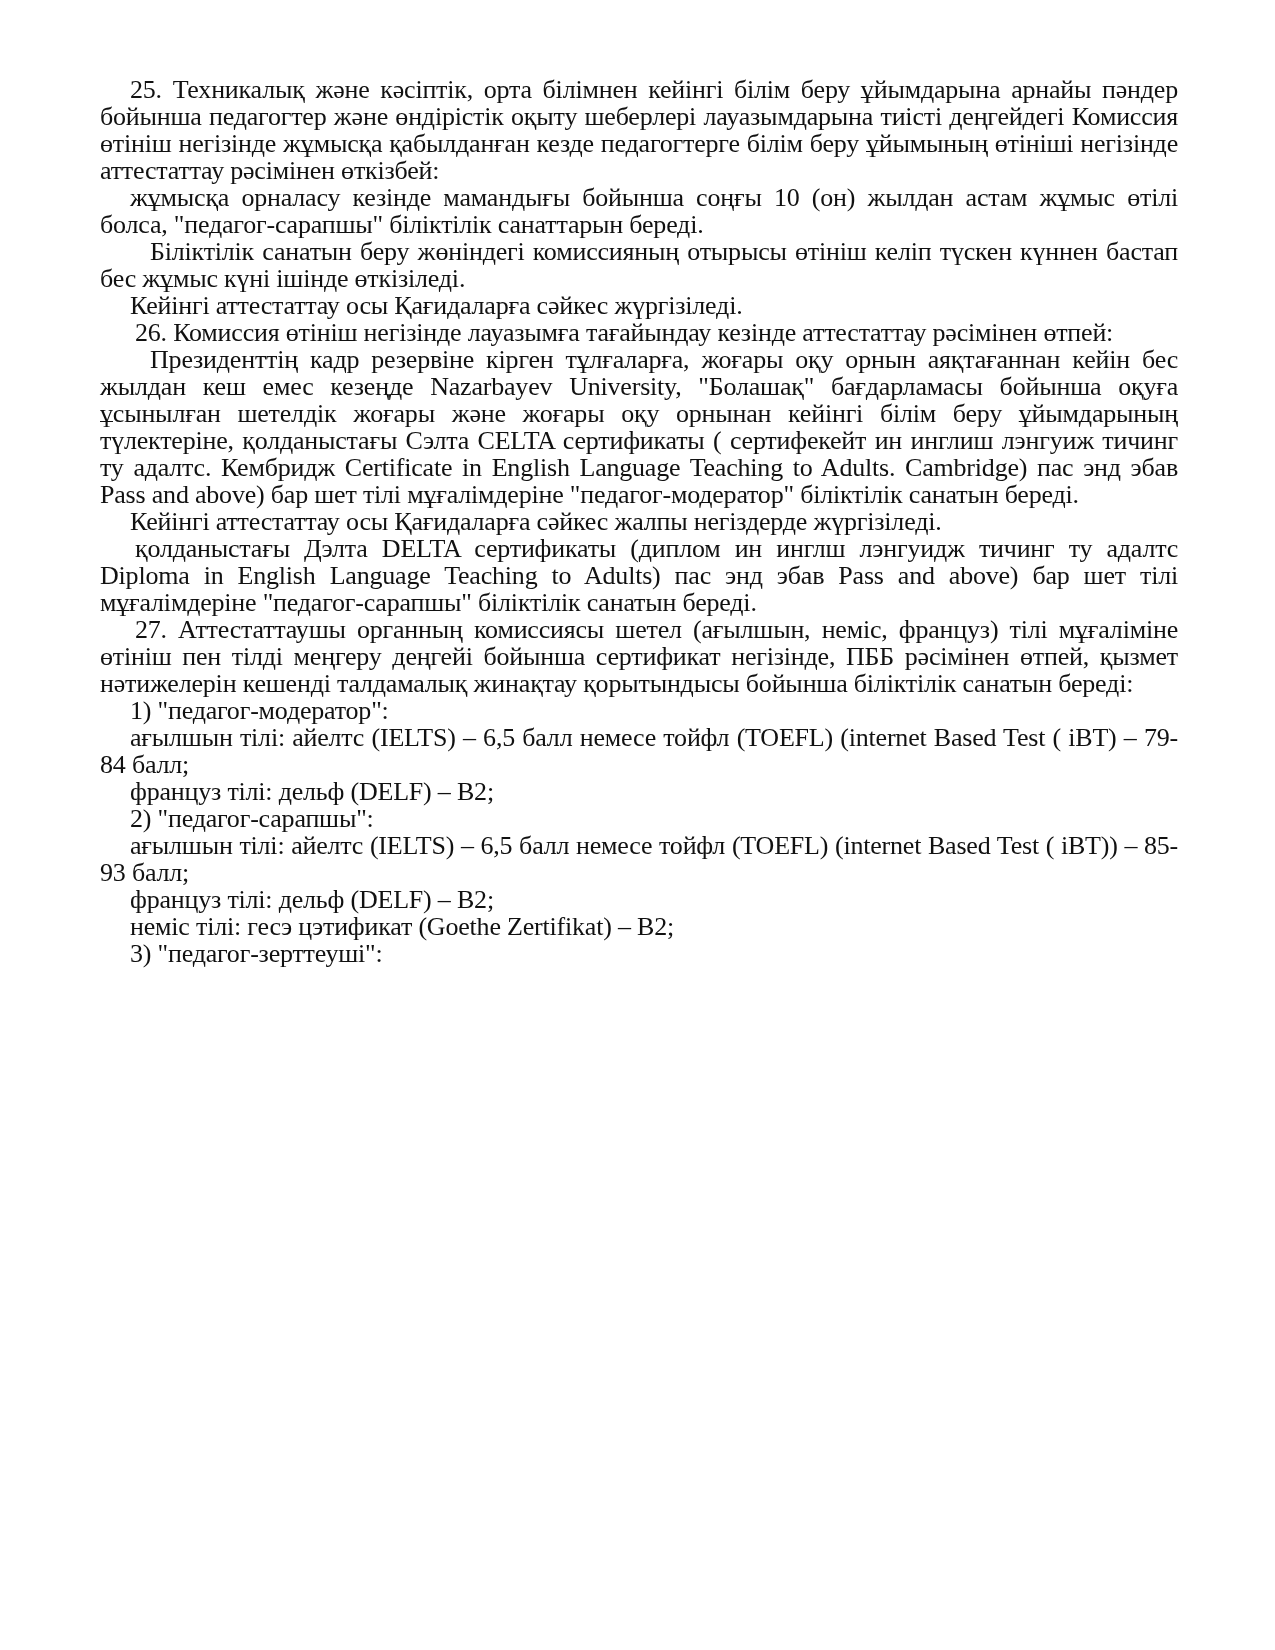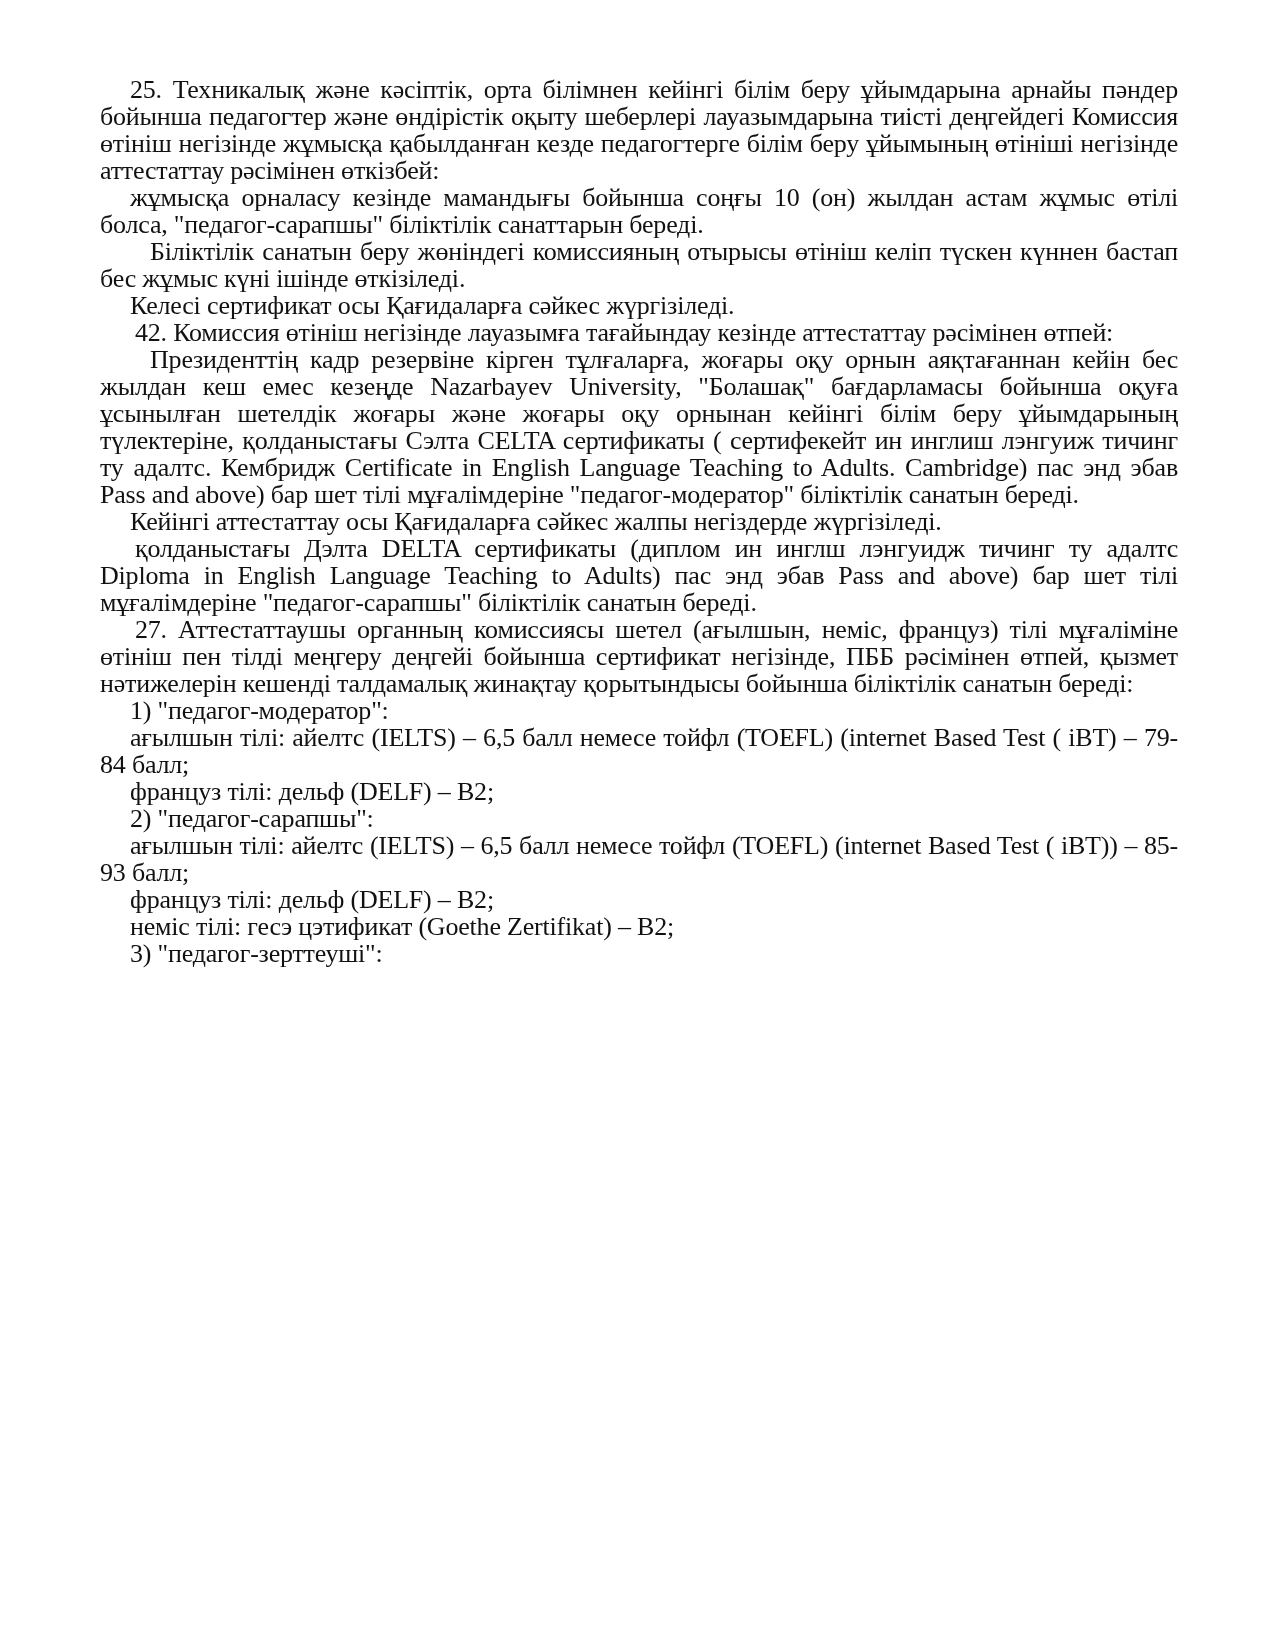--- a/index.html
+++ b/index.html
@@ -24,22 +24,22 @@
     .wm-title { font-size: 15px; font-weight: bold; letter-spacing: 0.2px; }
     .wm-sub { font-size: 7px; letter-spacing: 0.6px; margin-top: 2px; color: #9a9a9a; }
   </style>
 </head>
 <body>
 
 <div class="page">
   <p class="p ind">25. Техникалық және кәсіптік, орта білімнен кейінгі білім беру ұйымдарына арнайы пәндер бойынша педагогтер және өндірістік оқыту шеберлері лауазымдарына тиісті деңгейдегі Комиссия өтініш негізінде жұмысқа қабылданған кезде педагогтерге білім беру ұйымының өтініші негізінде аттестаттау рәсімінен өткізбей:</p>
   <p class="p ind">жұмысқа орналасу кезінде мамандығы бойынша соңғы 10 (он) жылдан астам жұмыс өтілі болса, "педагог-сарапшы" біліктілік санаттарын береді.</p>
   <p class="p ind3">Біліктілік санатын беру жөніндегі комиссияның отырысы өтініш келіп түскен күннен бастап бес жұмыс күні ішінде өткізіледі.</p>
-  <p class="p ind">Келесі сертификат осы Қағидаларға сәйкес жүргізіледі.</p>
-  <p class="p ind2">42. Комиссия өтініш негізінде лауазымға тағайындау кезінде аттестаттау рәсімінен өтпей:</p>
+  <p class="p ind">Кейінгі аттестаттау осы Қағидаларға сәйкес жүргізіледі.</p>
+  <p class="p ind2">26. Комиссия өтініш негізінде лауазымға тағайындау кезінде аттестаттау рәсімінен өтпей:</p>
   <p class="p ind3">Президенттің кадр резервіне кірген тұлғаларға, жоғары оқу орнын аяқтағаннан кейін бес жылдан кеш емес кезеңде Nazarbayev University, "Болашақ" бағдарламасы бойынша оқуға ұсынылған шетелдік жоғары және жоғары оқу орнынан кейінгі білім беру ұйымдарының түлектеріне, қолданыстағы Сэлта CELTA сертификаты ( сертифекейт ин инглиш лэнгуиж тичинг ту адалтс. Кембридж Certificate in English Language Teaching to Adults. Cambridge) пас энд эбав Pass and above) бар шет тілі мұғалімдеріне "педагог-модератор" біліктілік санатын береді.</p>
   <p class="p ind">Кейінгі аттестаттау осы Қағидаларға сәйкес жалпы негіздерде жүргізіледі.</p>
   <p class="p ind2">қолданыстағы Дэлта DELTA сертификаты (диплом ин инглш лэнгуидж тичинг ту адалтс Diploma in English Language Teaching to Adults) пас энд эбав Pass and above) бар шет тілі мұғалімдеріне "педагог-сарапшы" біліктілік санатын береді.</p>
   <p class="p ind2">27. Аттестаттаушы органның комиссиясы шетел (ағылшын, неміс, француз) тілі мұғаліміне өтініш пен тілді меңгеру деңгейі бойынша сертификат негізінде, ПББ рәсімінен өтпей, қызмет нәтижелерін кешенді талдамалық жинақтау қорытындысы бойынша біліктілік санатын береді:</p>
   <p class="p ind">1) "педагог-модератор":</p>
   <p class="p ind">ағылшын тілі: айелтс (IELTS) – 6,5 балл немесе тойфл (TOEFL) (internet Based Test ( iBT) – 79-84 балл;</p>
   <p class="p ind">француз тілі: дельф (DELF) – B2;</p>
   <p class="p ind">2) "педагог-сарапшы":</p>
   <p class="p ind">ағылшын тілі: айелтс (IELTS) – 6,5 балл немесе тойфл (TOEFL) (internet Based Test ( iBT)) – 85-93 балл;</p>
   <p class="p ind">француз тілі: дельф (DELF) – B2;</p>

